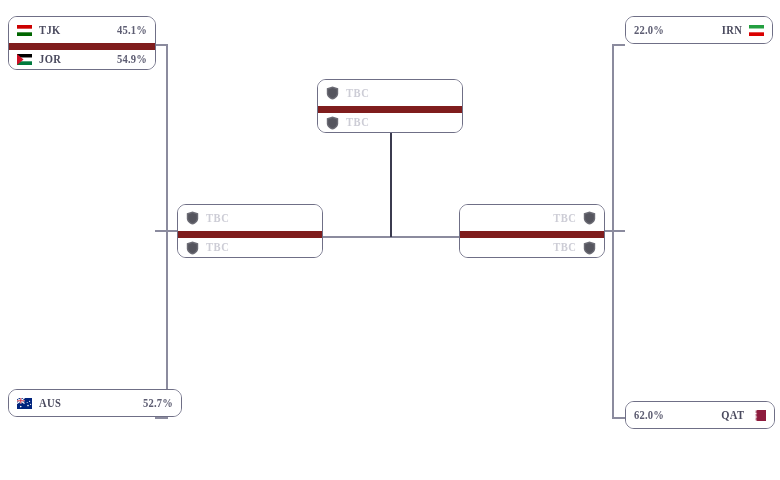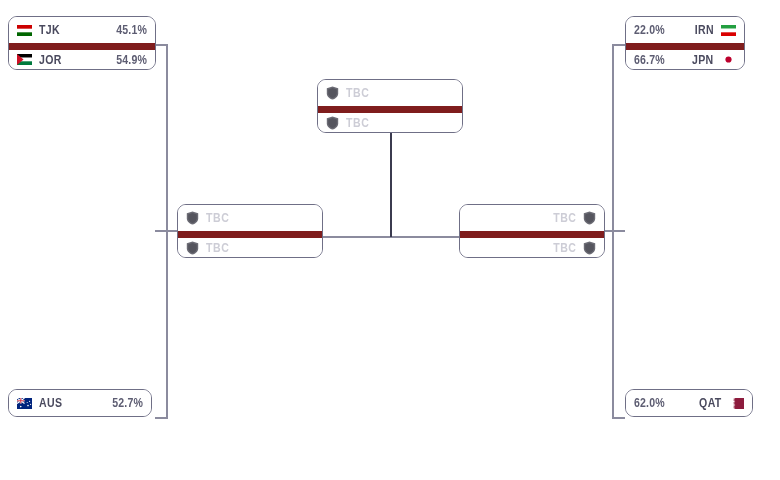--- a/index.html
+++ b/index.html
@@ -28,20 +28,21 @@
   .line.dark { background: #3b3b4f; }
 
   
   .match {
     position: absolute;
     box-sizing: border-box;
     border: 1px solid #6f6f86;
     border-radius: 9px;
     background: #ffffff;
     overflow: hidden;
+    font-family: Liberation Serif, serif;
   }
   .row {
     box-sizing: border-box;
     height: 26px;
     display: flex;
     align-items: center;
     padding: 0 8px;
     background: #ffffff;
   }
   .row + .row {
@@ -161,66 +162,56 @@
           <rect y="3.7" width="15" height="3.6" fill="#ffffff"></rect>
           <rect y="7.3" width="15" height="3.7" fill="#007a3d"></rect>
           <polygon points="0,0 6.5,5.5 0,11" fill="#ce1126"></polygon>
         </svg>
       </span>
       <span class="code">JOR</span>
       <span class="pct">54.9%</span>
     </div>
   </div>
 
-  <div class="match" style="left:625px; top:16px; width:120px;">
+  <div class="match" style="left:625px; top:16px; width:148px;">
     <div class="row trail">
       <span class="pct">22.0%</span>
       <span class="code">IRN</span>
       <span class="flag">
         <svg width="15" height="11" viewBox="0 0 15 11">
           <rect width="15" height="3.7" fill="#239f40"></rect>
           <rect y="3.7" width="15" height="3.6" fill="#ffffff"></rect>
           <rect y="7.3" width="15" height="3.7" fill="#da0000"></rect>
         </svg>
       </span>
     </div>
-    <div class="row trail">
-      <span class="pct">66.7%</span>
-      <span class="code">JPN</span>
-      <span class="flag">
-        <svg width="15" height="11" viewBox="0 0 15 11">
-          <rect width="15" height="11" fill="#ffffff"></rect>
-          <circle cx="7.5" cy="5.5" r="3.1" fill="#bc002d"></circle>
-        </svg>
-      </span>
-    </div>
-  </div>
-
-  <div class="match" style="left:8px; top:389px; width:144px;">
+  </div>
+
+  <div class="match" style="left:8px; top:389px; width:174px;">
     <div class="row lead">
       <span class="flag">
         <svg width="15" height="11" viewBox="0 0 15 11">
           <rect width="15" height="11" fill="#00247d"></rect>
           <rect width="7.5" height="5.5" fill="#00247d"></rect>
           <path d="M0,0 L7.5,5.5 M7.5,0 L0,5.5" stroke="#ffffff" stroke-width="1.1"></path>
           <path d="M3.75,0 V5.5 M0,2.75 H7.5" stroke="#ffffff" stroke-width="1.7"></path>
           <path d="M3.75,0 V5.5 M0,2.75 H7.5" stroke="#cf142b" stroke-width="0.8"></path>
           <circle cx="11" cy="7.6" r="0.8" fill="#ffffff"></circle>
           <circle cx="12.6" cy="3.3" r="0.6" fill="#ffffff"></circle>
           <circle cx="13.6" cy="6.3" r="0.6" fill="#ffffff"></circle>
           <circle cx="10.2" cy="4.4" r="0.5" fill="#ffffff"></circle>
           <circle cx="3.75" cy="8.6" r="0.8" fill="#ffffff"></circle>
         </svg>
       </span>
       <span class="code">AUS</span>
       <span class="pct">52.7%</span>
     </div>
   </div>
 
-  <div class="match" style="left:625px; top:389px; width:128px;text-align:center;">
+  <div class="match" style="left:625px; top:401px; width:150px;text-align:center;">
     <div class="row trail">
       <span class="pct">62.0%</span>
       <span class="code">QAT</span>
       <span class="flag">
         <svg width="15" height="11" viewBox="0 0 15 11">
           <rect width="15" height="11" fill="#8d1b3d"></rect>
           <rect width="4" height="11" fill="#ffffff"></rect>
           <path d="M4,0 L6.4,0.7 L4,1.4 L6.4,2.1 L4,2.8 L6.4,3.5 L4,4.2 L6.4,4.9 L4,5.6 L6.4,6.3 L4,7 L6.4,7.7 L4,8.4 L6.4,9.1 L4,9.8 L6.4,10.5 L4,11 Z" fill="#ffffff"></path>
         </svg>
       </span>

